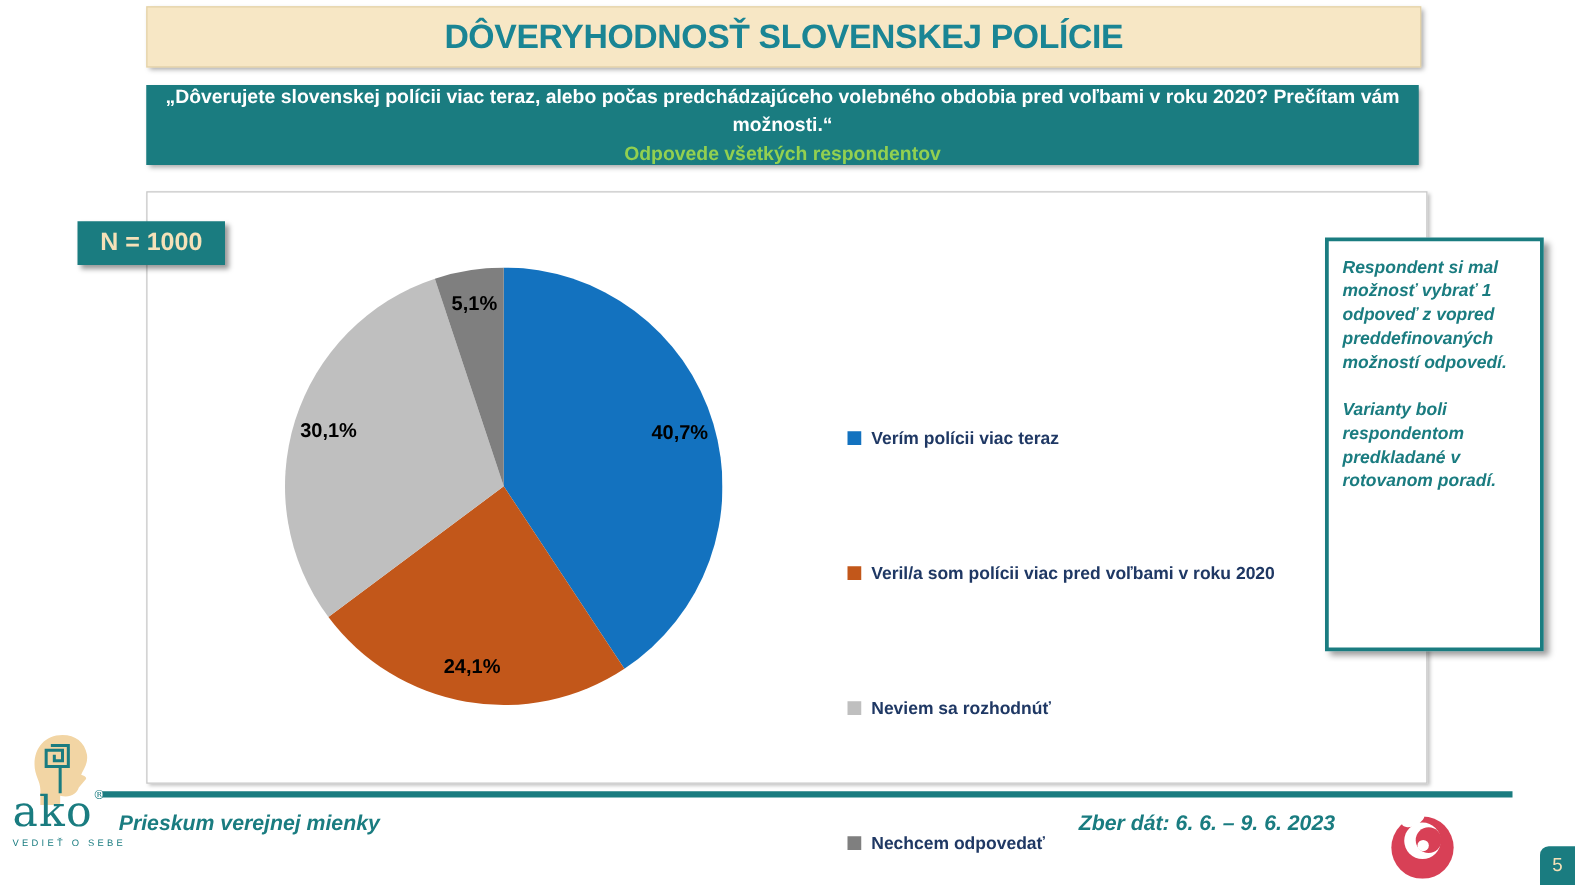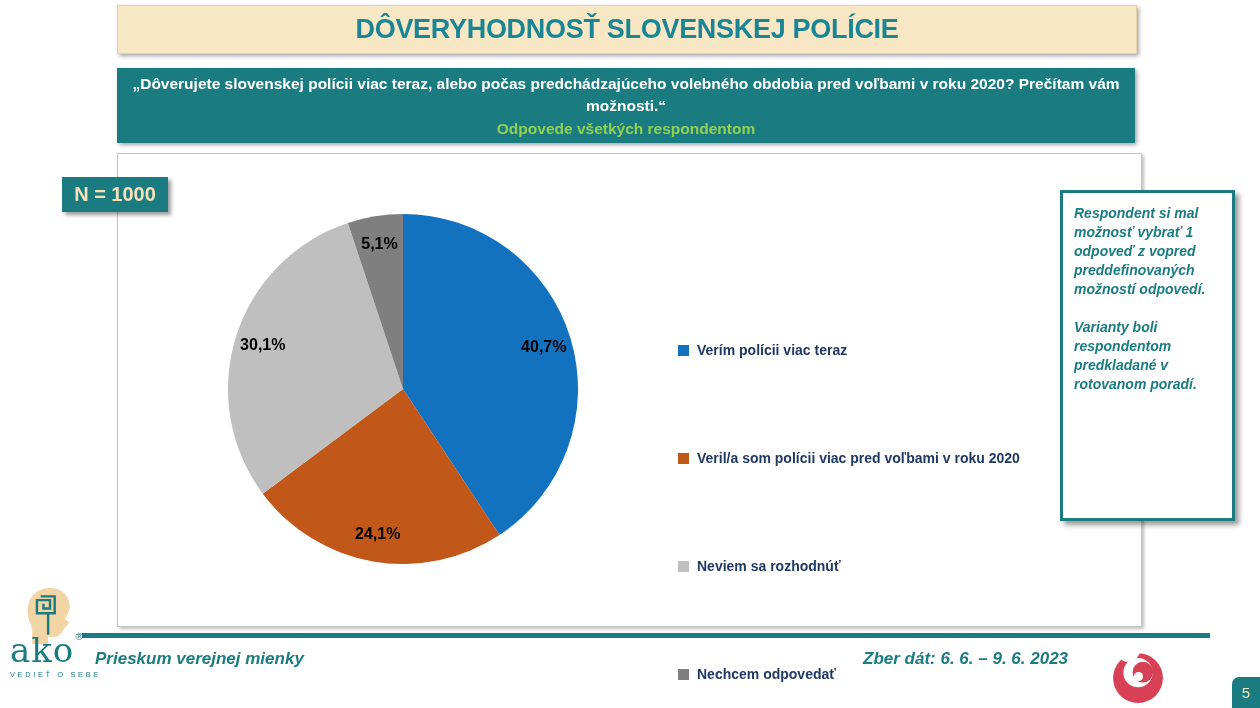--- a/index.html
+++ b/index.html
@@ -13,36 +13,36 @@
     position:absolute;left:117px;top:5px;width:1018px;height:47px;
     background:#F7E7C5;border:1px solid #e3d2a8;
     box-shadow:2px 2px 4px rgba(0,0,0,.35);
     display:flex;align-items:center;justify-content:center;
   }
   .title-bar span{
     color:#1A8594;font-size:27px;font-weight:bold;letter-spacing:-0.3px;
   }
 
   .question-bar{
-    position:absolute;left:117px;top:68px;width:1018px;height:75px;
+    position:absolute;left:117px;top:68px;width:1018px;height:64px;
     background:#1A7C80;box-shadow:2px 2px 4px rgba(0,0,0,.35);
     display:flex;flex-direction:column;align-items:center;justify-content:center;
     padding:4px 14px;box-sizing:border-box;text-align:center;
   }
   .q-main{color:#ffffff;font-size:15.5px;font-weight:bold;line-height:1.45;}
   .q-sub{color:#92D050;font-size:15.5px;font-weight:bold;margin-top:3px;}
 
   .chart-panel{
     position:absolute;left:117px;top:153px;width:1023px;height:472px;
     background:#ffffff;border:1px solid #c6c6c6;
     box-shadow:2px 2px 3px rgba(0,0,0,.25);
   }
 
   .n-badge{
-    position:absolute;left:62px;top:177px;width:106px;height:35px;
+    position:absolute;left:62px;top:177px;width:118px;height:35px;
     background:#1A7C80;box-shadow:3px 3px 4px rgba(0,0,0,.4);
     color:#F5E1B8;font-size:20px;font-weight:bold;
     display:flex;align-items:center;justify-content:center;z-index:5;
   }
 
   #pie{position:absolute;left:228px;top:214px;z-index:2;}
   .pie-label{font-family:"Liberation Sans",sans-serif;font-size:16px;font-weight:bold;fill:#000000;}
 
   .legend{
     position:absolute;left:678px;top:298px;display:flex;flex-direction:column;gap:48px;z-index:2;
@@ -99,21 +99,21 @@
 <body>
 
 <div class="slide">
 
   <div class="title-bar">
     <span>DÔVERYHODNOSŤ SLOVENSKEJ POLÍCIE</span>
   </div>
 
   <div class="question-bar">
     <div class="q-main">„Dôverujete slovenskej polícii viac teraz, alebo počas predchádzajúceho volebného obdobia pred voľbami v roku 2020? Prečítam vám možnosti.“</div>
-    <div class="q-sub">Odpovede všetkých respondentom</div>
+    <div class="q-sub">Odpovede všetkých respondentov</div>
   </div>
 
   <div class="chart-panel"></div>
 
   <div class="n-badge">N = 1000</div>
 
   <svg id="pie" width="350" height="350" viewBox="0 0 350 350">
       <path d="M175,175 L175.00,0.00 A175,175 0 0 1 271.54,320.96 Z" fill="#1372BF"></path>
       <text x="315.8" y="132.7" text-anchor="middle" dominant-baseline="central" class="pie-label">40,7%</text>
       <path d="M175,175 L271.54,320.96 A175,175 0 0 1 34.73,279.63 Z" fill="#C2571A"></path>

